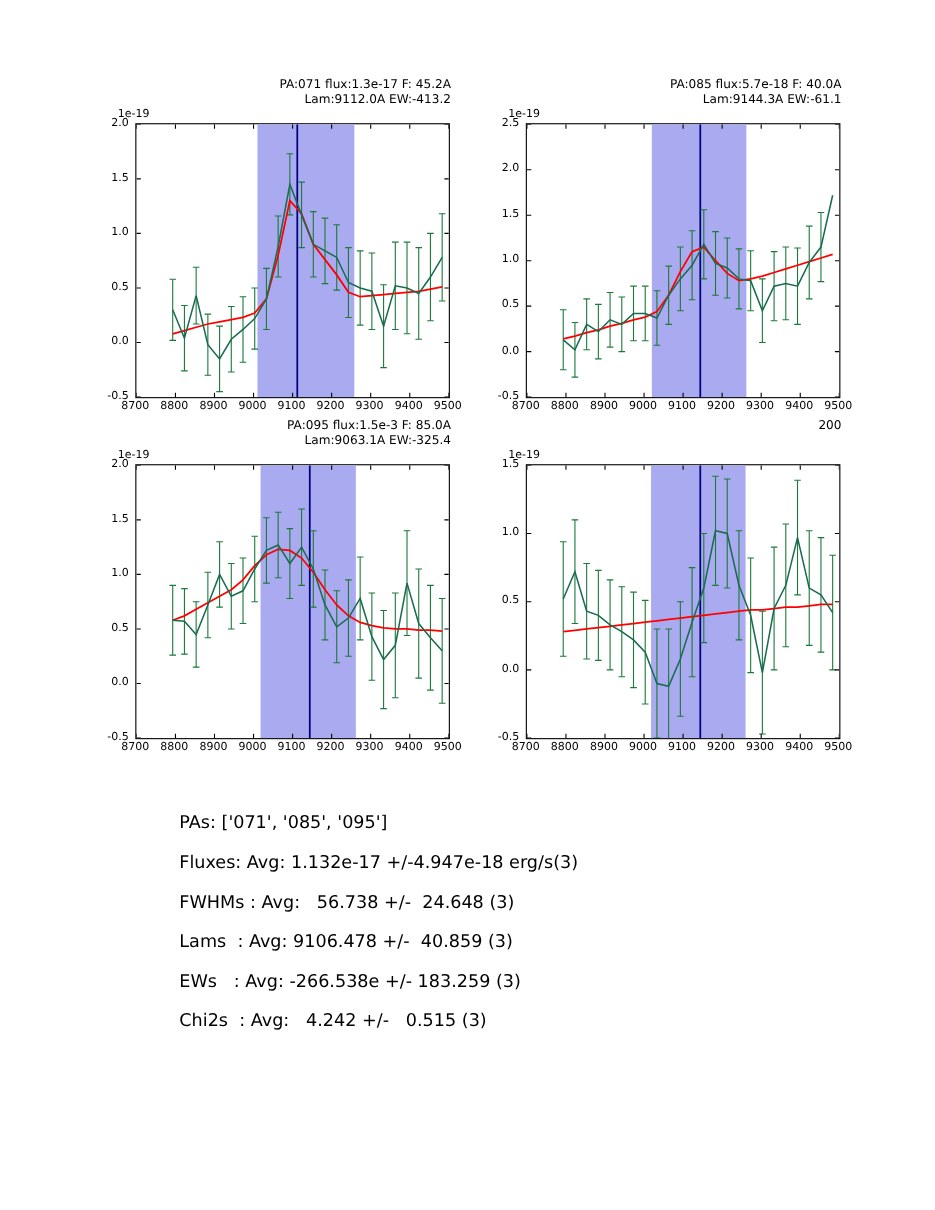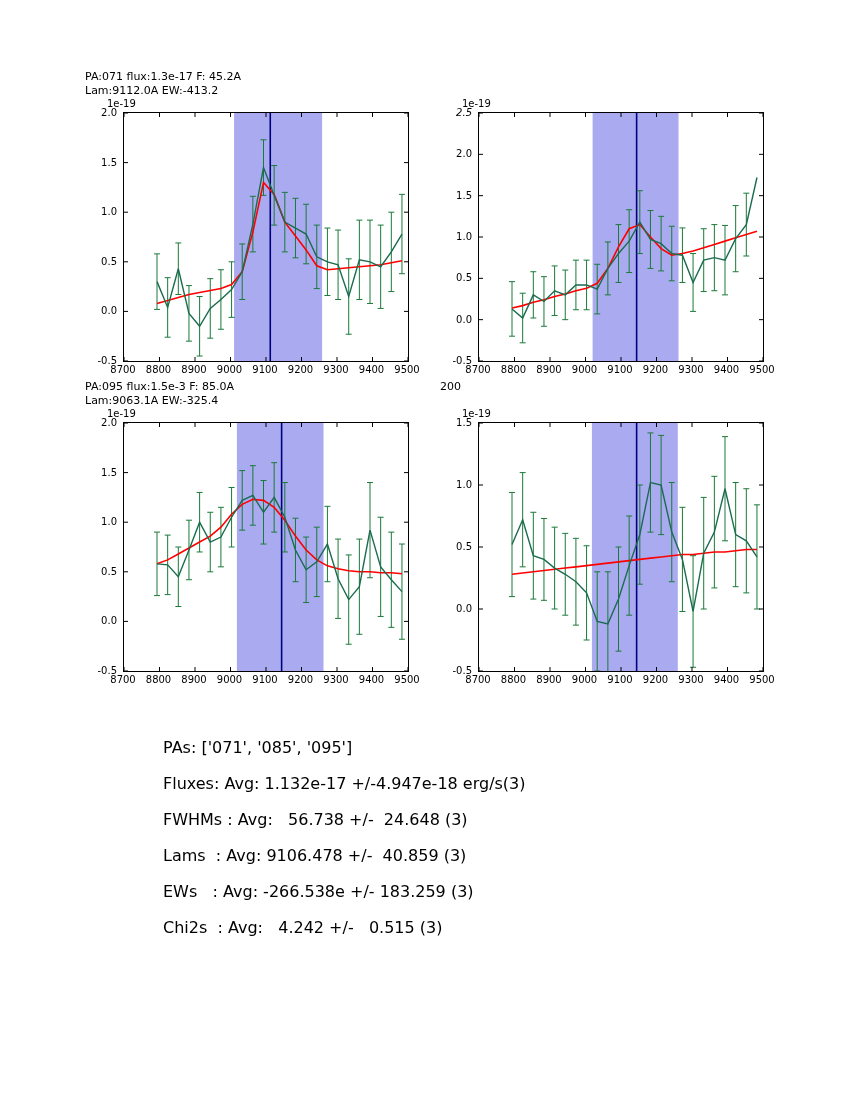--- a/index.html
+++ b/index.html
@@ -3,21 +3,21 @@
 <meta charset="utf-8">
 <style>
   html,body{margin:0;padding:0;}
   body{
     width:850px;height:1100px;background:#ffffff;
     font-family:"DejaVu Sans", sans-serif;
     position:relative;overflow:hidden;
   }
   .panel{position:absolute;}
   .ptitle{
-    position:absolute;text-align:left;width:100%;
+    position:absolute;text-align:right;width:100%;
     font-size:11px;color:#000;line-height:14px;
     white-space:pre;
   }
   .expo{
     position:absolute;font-size:10px;color:#000;
   }
   .axes{position:absolute;border:1px solid #000;background:#fff;box-sizing:border-box;}
   .plotsvg{position:absolute;left:0;top:0;}
   .tick-x{position:absolute;font-size:10px;color:#000;transform:translateX(-50%);}
   .tick-y{position:absolute;font-size:10px;color:#000;transform:translateY(-50%);text-align:right;}
@@ -154,20 +154,22 @@
     <div class="tick-x" style="left: 322px; top: 294px;">9500</div>
     <div class="tick-y" style="left: 2px; width: 30px; top: 290px;">-0.5</div>
     <div class="tick-y" style="left: 2px; width: 30px; top: 240.4px;">0.0</div>
     <div class="tick-y" style="left: 2px; width: 30px; top: 190.8px;">0.5</div>
     <div class="tick-y" style="left: 2px; width: 30px; top: 141.2px;">1.0</div>
     <div class="tick-y" style="left: 2px; width: 30px; top: 91.6px;">1.5</div>
     <div class="tick-y" style="left: 2px; width: 30px; top: 42px;">2.0</div>
   </div>
 
 <div class="panel" style="left:440px;top:70px;width:325px;height:305px;">
+  <div class="ptitle" style="left:0;top:0;">PA:085 flux:5.7e-18 F: 40.0A
+Lam:9144.3A EW:-61.1</div>
   <div class="expo" style="left:22px;top:28px;">1e-19</div>
   <div class="axes" id="ax1" style="left:38px;top:42px;width:286px;height:250px;">
       <svg class="plotsvg" width="284" height="248">
         <rect x="113.60000000000001" y="0" width="85.90999999999998" height="248" fill="#aaaaf0"></rect>
         <line x1="157.62" x2="157.62" y1="0" y2="248" stroke="#000080" stroke-width="1.6"></line>
         <g>
           <line x1="33.015" x2="33.015" y1="223.2" y2="168.64" stroke="#1a7a38" stroke-width="1"></line>
           <line x1="30.015" x2="36.015" y1="223.2" y2="223.2" stroke="#1a7a38" stroke-width="1"></line>
           <line x1="30.015" x2="36.015" y1="168.64" y2="168.64" stroke="#1a7a38" stroke-width="1"></line>
           <line x1="43.665" x2="43.665" y1="229.81333333333333" y2="180.2133333333333" stroke="#1a7a38" stroke-width="1"></line>
@@ -281,21 +283,21 @@
     <div class="tick-x" style="left: 215.5px; top: 294px;">9200</div>
     <div class="tick-x" style="left: 251px; top: 294px;">9300</div>
     <div class="tick-x" style="left: 286.5px; top: 294px;">9400</div>
     <div class="tick-x" style="left: 322px; top: 294px;">9500</div>
     <div class="tick-y" style="left: 2px; width: 30px; top: 290px;">-0.5</div>
     <div class="tick-y" style="left: 2px; width: 30px; top: 248.667px;">0.0</div>
     <div class="tick-y" style="left: 2px; width: 30px; top: 207.333px;">0.5</div>
     <div class="tick-y" style="left: 2px; width: 30px; top: 166px;">1.0</div>
     <div class="tick-y" style="left: 2px; width: 30px; top: 124.667px;">1.5</div>
     <div class="tick-y" style="left: 2px; width: 30px; top: 83.3333px;">2.0</div>
-    <div class="tick-y" style="left: 2px; width: 30px; top: 42px; font-style: italic;">2.5</div>
+    <div class="tick-y" style="left: 2px; width: 30px; top: 42px;">2.5</div>
   </div>
 
 <div class="panel" style="left:85px;top:380px;width:325px;height:305px;">
   <div class="ptitle" style="left:0;top:0;">PA:095 flux:1.5e-3 F: 85.0A
 Lam:9063.1A EW:-325.4</div>
   <div class="expo" style="left:22px;top:28px;">1e-19</div>
   <div class="axes" id="ax2" style="left:38px;top:42px;width:286px;height:250px;">
       <svg class="plotsvg" width="284" height="248">
         <rect x="112.89" y="0" width="86.61999999999999" height="248" fill="#aaaaf0"></rect>
         <line x1="157.62" x2="157.62" y1="0" y2="248" stroke="#000080" stroke-width="1.6"></line>

